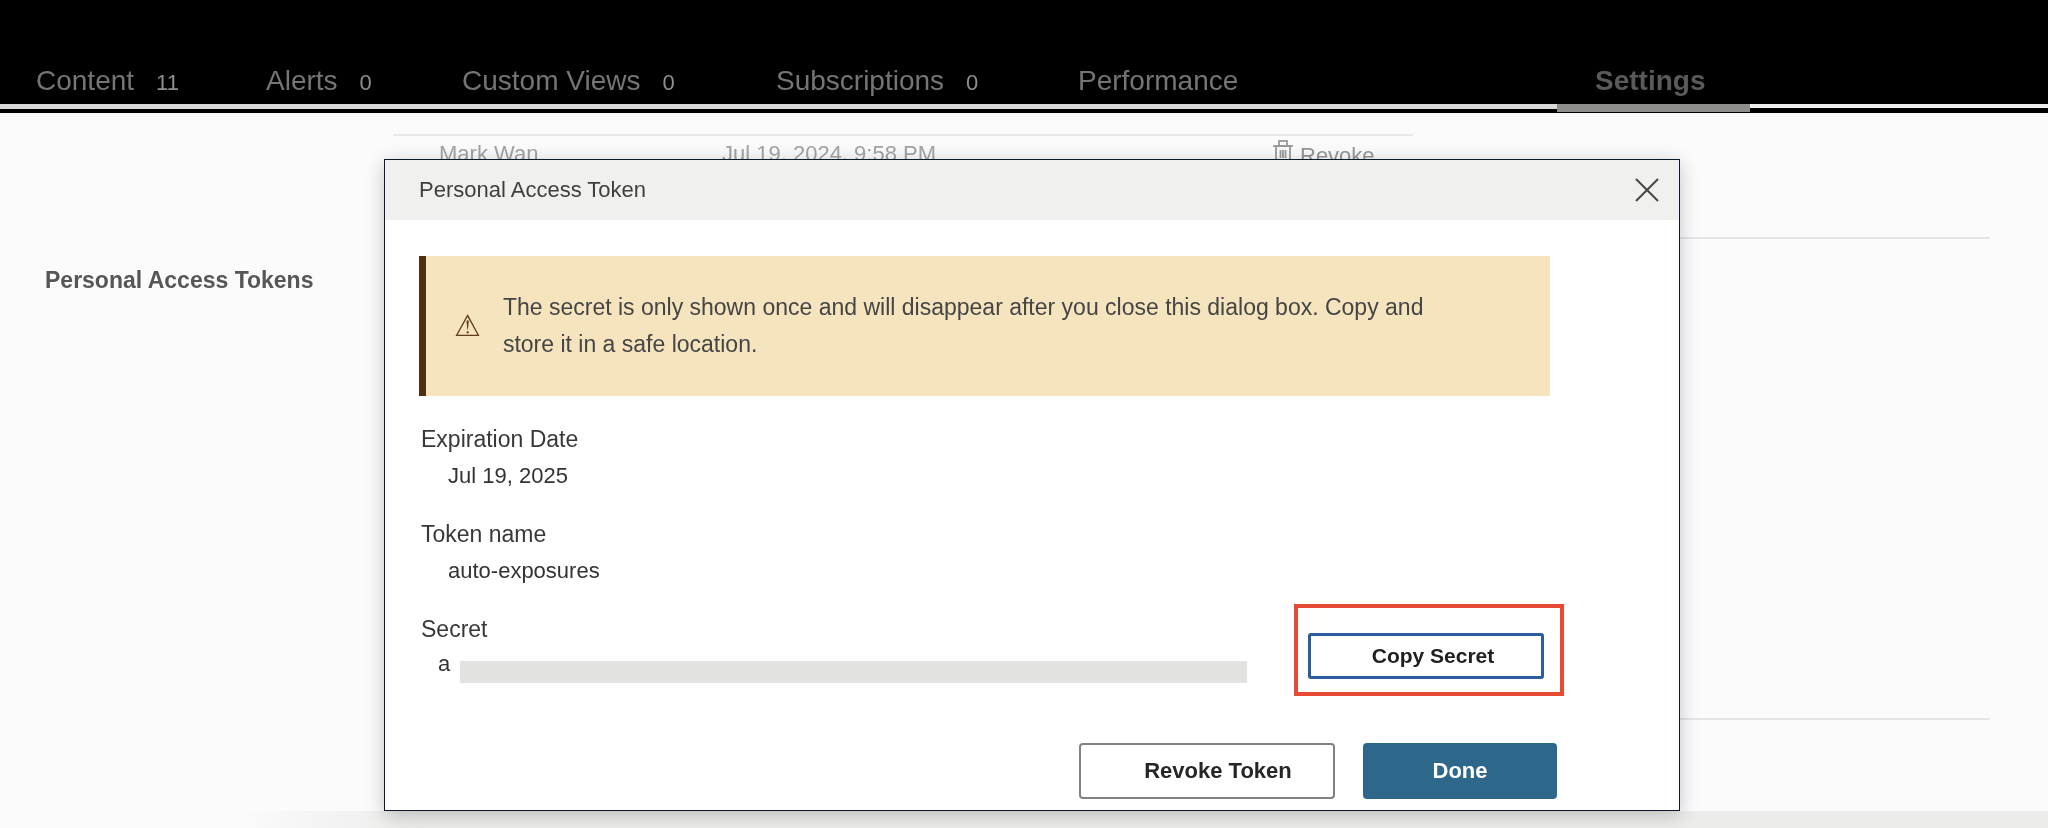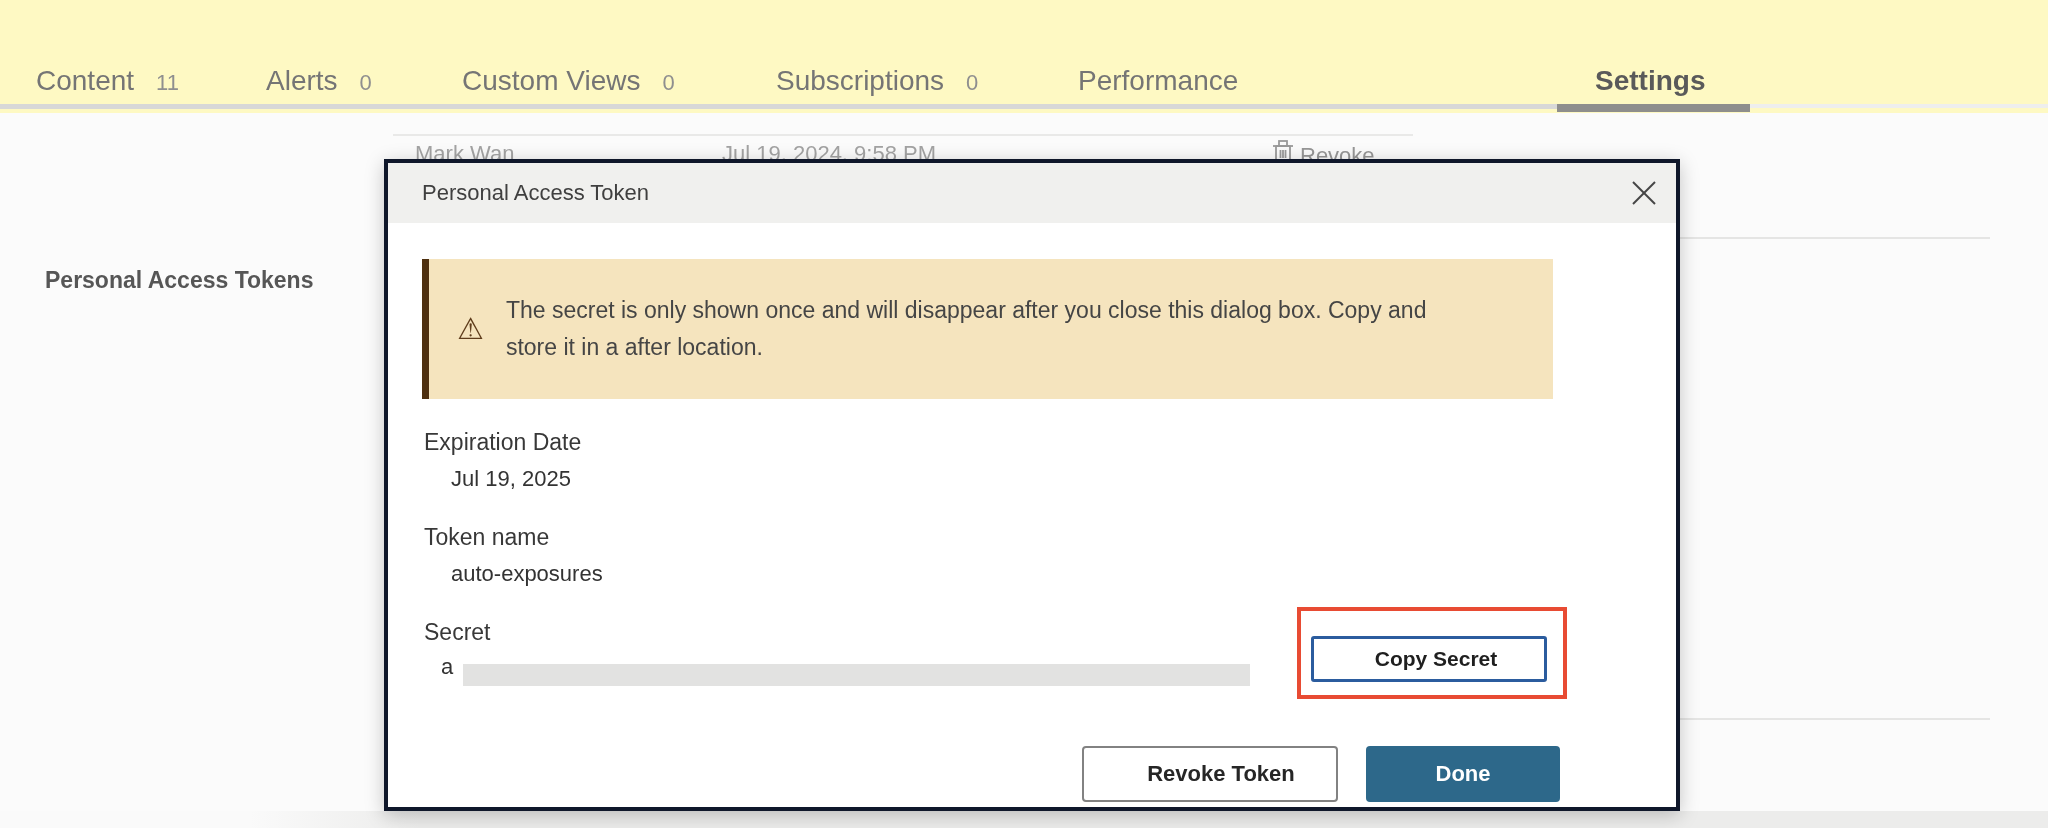--- a/index.html
+++ b/index.html
@@ -1,41 +1,41 @@
 <!DOCTYPE html>
 <html><head>
 <meta charset="utf-8">
 <style>
   html,body{margin:0;padding:0;}
   body{font-family:"Liberation Sans","DejaVu Sans",sans-serif;background:#fbfbfb;}
   #page{position:relative;width:2048px;height:828px;overflow:hidden;background:#fbfbfb;}
 
   
-  .tabbar{position:absolute;left:0;top:0;width:2048px;height:113px;background:#fef9c3;}
+  .tabbar{position:absolute;left:0;top:0;width:2048px;height:113px;background:#000000;}
   .tab{position:absolute;top:58px;height:46px;line-height:46px;font-size:28px;color:#757575;cursor:pointer;white-space:nowrap;}
   .tab .count{font-size:22px;color:#8f8f8f;margin-left:22px;}
   .tab.active{color:#5a5a5a;font-weight:bold;}
   .tabline{position:absolute;top:104px;height:5px;background:#d8d8d7;}
   .tabline.light{background:#eeeeed;height:4px;}
   .tabline.active-underline{height:8px;background:#8e8e8d;}
 
   
   .bg-divider{position:absolute;height:2px;background:#e9e9e8;}
   .bg-rowtext{position:absolute;top:141px;font-size:22px;color:#a3a3a3;white-space:nowrap;}
   .bg-action{position:absolute;top:143px;font-size:22px;font-weight:normal;color:#969696;white-space:nowrap;}
   .trash{position:absolute;left:1272px;top:139px;}
   .section-label{position:absolute;left:45px;top:267px;font-size:23px;font-weight:bold;color:#565656;white-space:nowrap;}
   .help-text{position:absolute;left:1603px;top:280px;font-size:22px;color:#929292;white-space:nowrap;}
   .rail-divider{position:absolute;left:1601px;width:389px;height:2px;background:#e5e5e4;}
   .bottom-strip{position:absolute;left:0;top:811px;width:2048px;height:17px;
     background:linear-gradient(to right,#fafafa 0,#fafafa 250px,#ececeb 420px,#ececeb 100%);}
 
   
   .dialog{position:absolute;left:384px;top:159px;width:1296px;height:652px;background:#ffffff;
-    border:4px solid #0f172a;box-sizing:border-box;box-shadow:0 4px 18px rgba(0,0,0,0.22);z-index:10;}
+    border:1px solid #0f172a;box-sizing:border-box;box-shadow:0 4px 18px rgba(0,0,0,0.22);z-index:10;}
   .dialog-header{position:absolute;left:0;top:0;width:100%;height:60px;background:#f0f0ee;}
   .dialog-title{position:absolute;left:34px;top:0;height:60px;line-height:60px;font-size:22px;color:#3f3f3f;}
   .close-btn{position:absolute;right:18px;top:16px;width:28px;height:28px;cursor:pointer;color:#454545;}
 
   .warning-banner{position:absolute;left:34px;top:96px;width:1131px;height:140px;box-sizing:border-box;
     background:#f5e4be;border-left:7px solid #4e3010;display:flex;align-items:center;padding:0 28px;gap:22px;}
   .warning-glyph{font-size:30px;color:#5f3d1c;line-height:1;}
   .warning-msg{font-size:23px;color:#454545;line-height:37px;width:1000px;}
 
   .field-label{position:absolute;left:36px;font-size:23px;color:#383838;white-space:nowrap;}
@@ -68,21 +68,21 @@
     <div class="tab" style="left:462px"><span>Custom Views</span><span class="count">0</span></div>
     <div class="tab" style="left:776px"><span>Subscriptions</span><span class="count">0</span></div>
     <div class="tab" style="left:1078px"><span>Performance</span></div>
     <div class="tab active" style="left:1595px"><span>Settings</span></div>
     <div class="tabline" style="left:0;width:1557px"></div>
     <div class="tabline light" style="left:1750px;width:298px"></div>
     <div class="tabline active-underline" style="left: 1557px; width: 193px; background: rgb(142, 142, 141);"></div>
   </div>
 
   <div class="bg-divider" style="left:393px;top:134px;width:1020px"></div>
-  <div class="bg-rowtext" style="left:415px">Mark Wan</div>
+  <div class="bg-rowtext" style="left:439px">Mark Wan</div>
   <div class="bg-rowtext" style="left:722px">Jul 19, 2024, 9:58 PM</div>
   <div class="trash">
     <svg width="24" height="26" viewBox="0 0 24 26" fill="none" stroke="#9a9a9a" stroke-width="1.8">
       <rect x="4" y="7" width="14" height="16" rx="1"></rect>
       <line x1="1" y1="7" x2="21" y2="7"></line>
       <rect x="7" y="2" width="8" height="5"></rect>
       <line x1="8.5" y1="11" x2="8.5" y2="19"></line>
       <line x1="11" y1="11" x2="11" y2="19"></line>
       <line x1="13.5" y1="11" x2="13.5" y2="19"></line>
     </svg>
@@ -102,21 +102,21 @@
           <line x1="3" y1="3" x2="25" y2="25"></line>
           <line x1="25" y1="3" x2="3" y2="25"></line>
         </svg>
       </div>
     </div>
 
     <div class="warning-banner" style="background: rgb(245, 228, 190); border-left-color: rgb(78, 48, 16);">
       <span class="warning-glyph">⚠</span>
       <div class="warning-msg">
         <span>The secret is only shown once and will disappear after you close this dialog box. Copy and</span><br>
-        <span>store it in a after location.</span>
+        <span>store it in a safe location.</span>
       </div>
     </div>
 
     <div class="field-label" style="top:266px">Expiration Date</div>
     <div class="field-value" style="top:303px">Jul 19, 2025</div>
 
     <div class="field-label" style="top:361px">Token name</div>
     <div class="field-value" style="top:398px">auto-exposures</div>
 
     <div class="field-label" style="top:456px">Secret</div>

